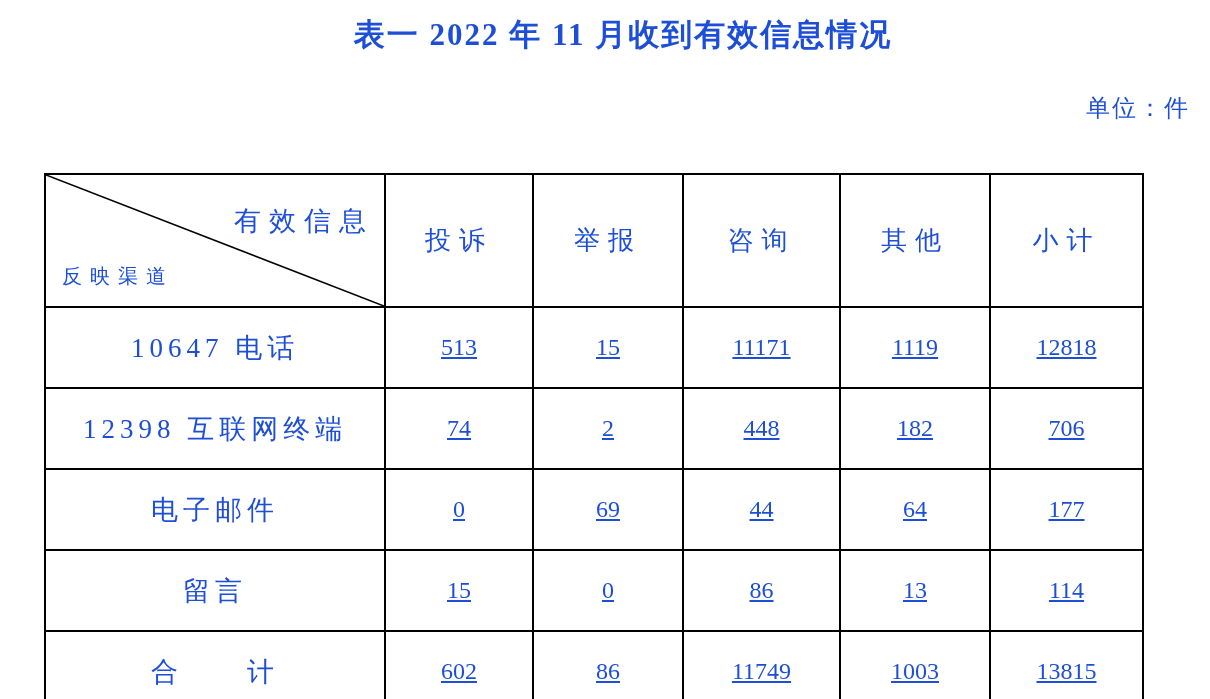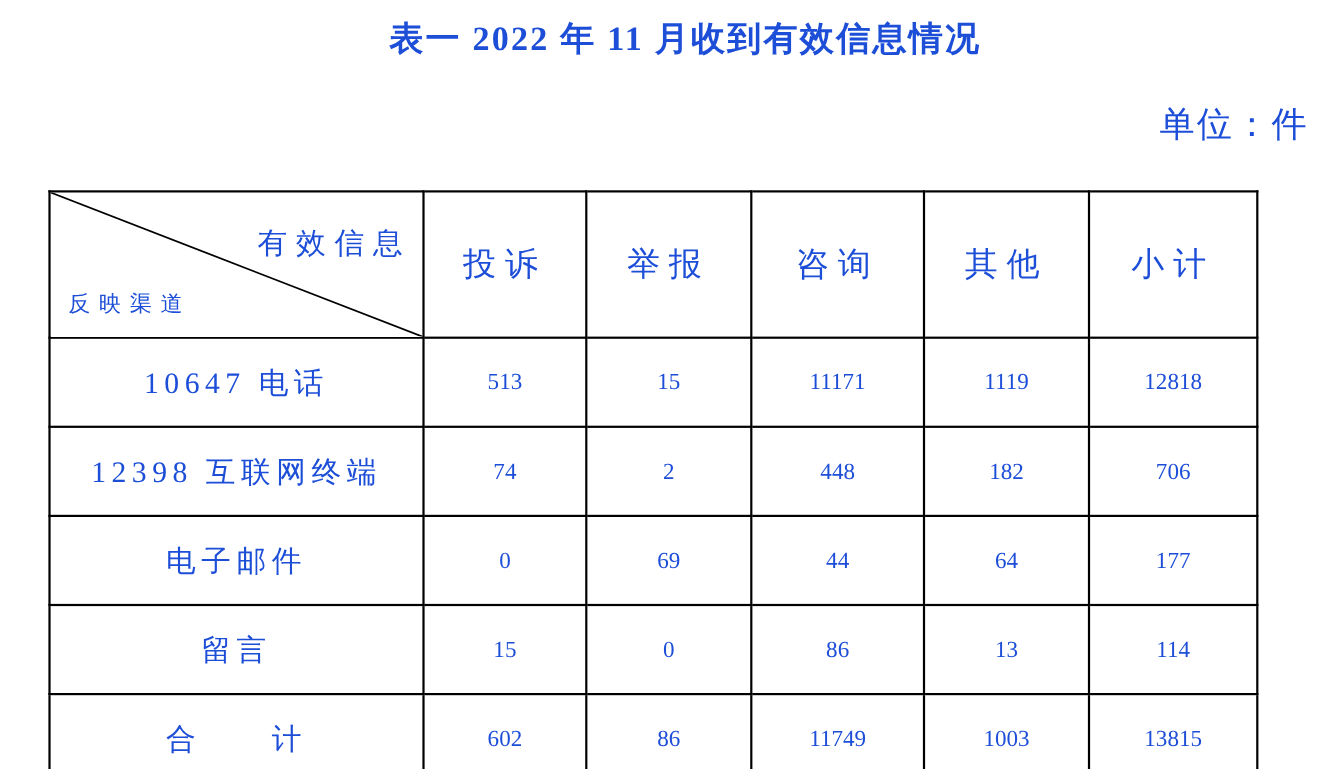--- a/index.html
+++ b/index.html
@@ -21,21 +21,21 @@
     margin: 0;
     text-align: center;
     font-size: 31px;
     font-weight: 700;
     letter-spacing: 2px;
   }
   .unit-label {
     position: absolute;
     top: 92px;
     right: 56px;
-    font-size: 32px;
+    font-size: 24px;
     letter-spacing: 2px;
   }
   table.info-table {
     position: absolute;
     left: 44px;
     top: 137px;
     width: 1098px;
     border-collapse: collapse;
     table-layout: fixed;
     margin-top: 36px;
@@ -43,23 +43,23 @@
   .info-table th, .info-table td {
     border: 2px solid #000000;
     text-align: center;
     vertical-align: middle;
     padding: 0;
     font-weight: normal;
     background: #ffffff;
   }
   .info-table thead tr { height: 133px; }
   .info-table tbody tr { height: 81px; }
-  .col-header { font-size: 30px; letter-spacing: 8px; }
+  .col-header { font-size: 26px; letter-spacing: 8px; }
   .row-label  { font-size: 27px; letter-spacing: 5px; }
-  .num-cell   { font-size: 21px; }
+  .num-cell   { font-size: 24px; text-decoration: underline; }
   .corner-cell { position: relative; }
   .corner-svg {
     position: absolute;
     left: 0; top: 0;
     width: 100%; height: 100%;
     display: block;
   }
   .corner-top {
     position: absolute;
     top: 28px;

